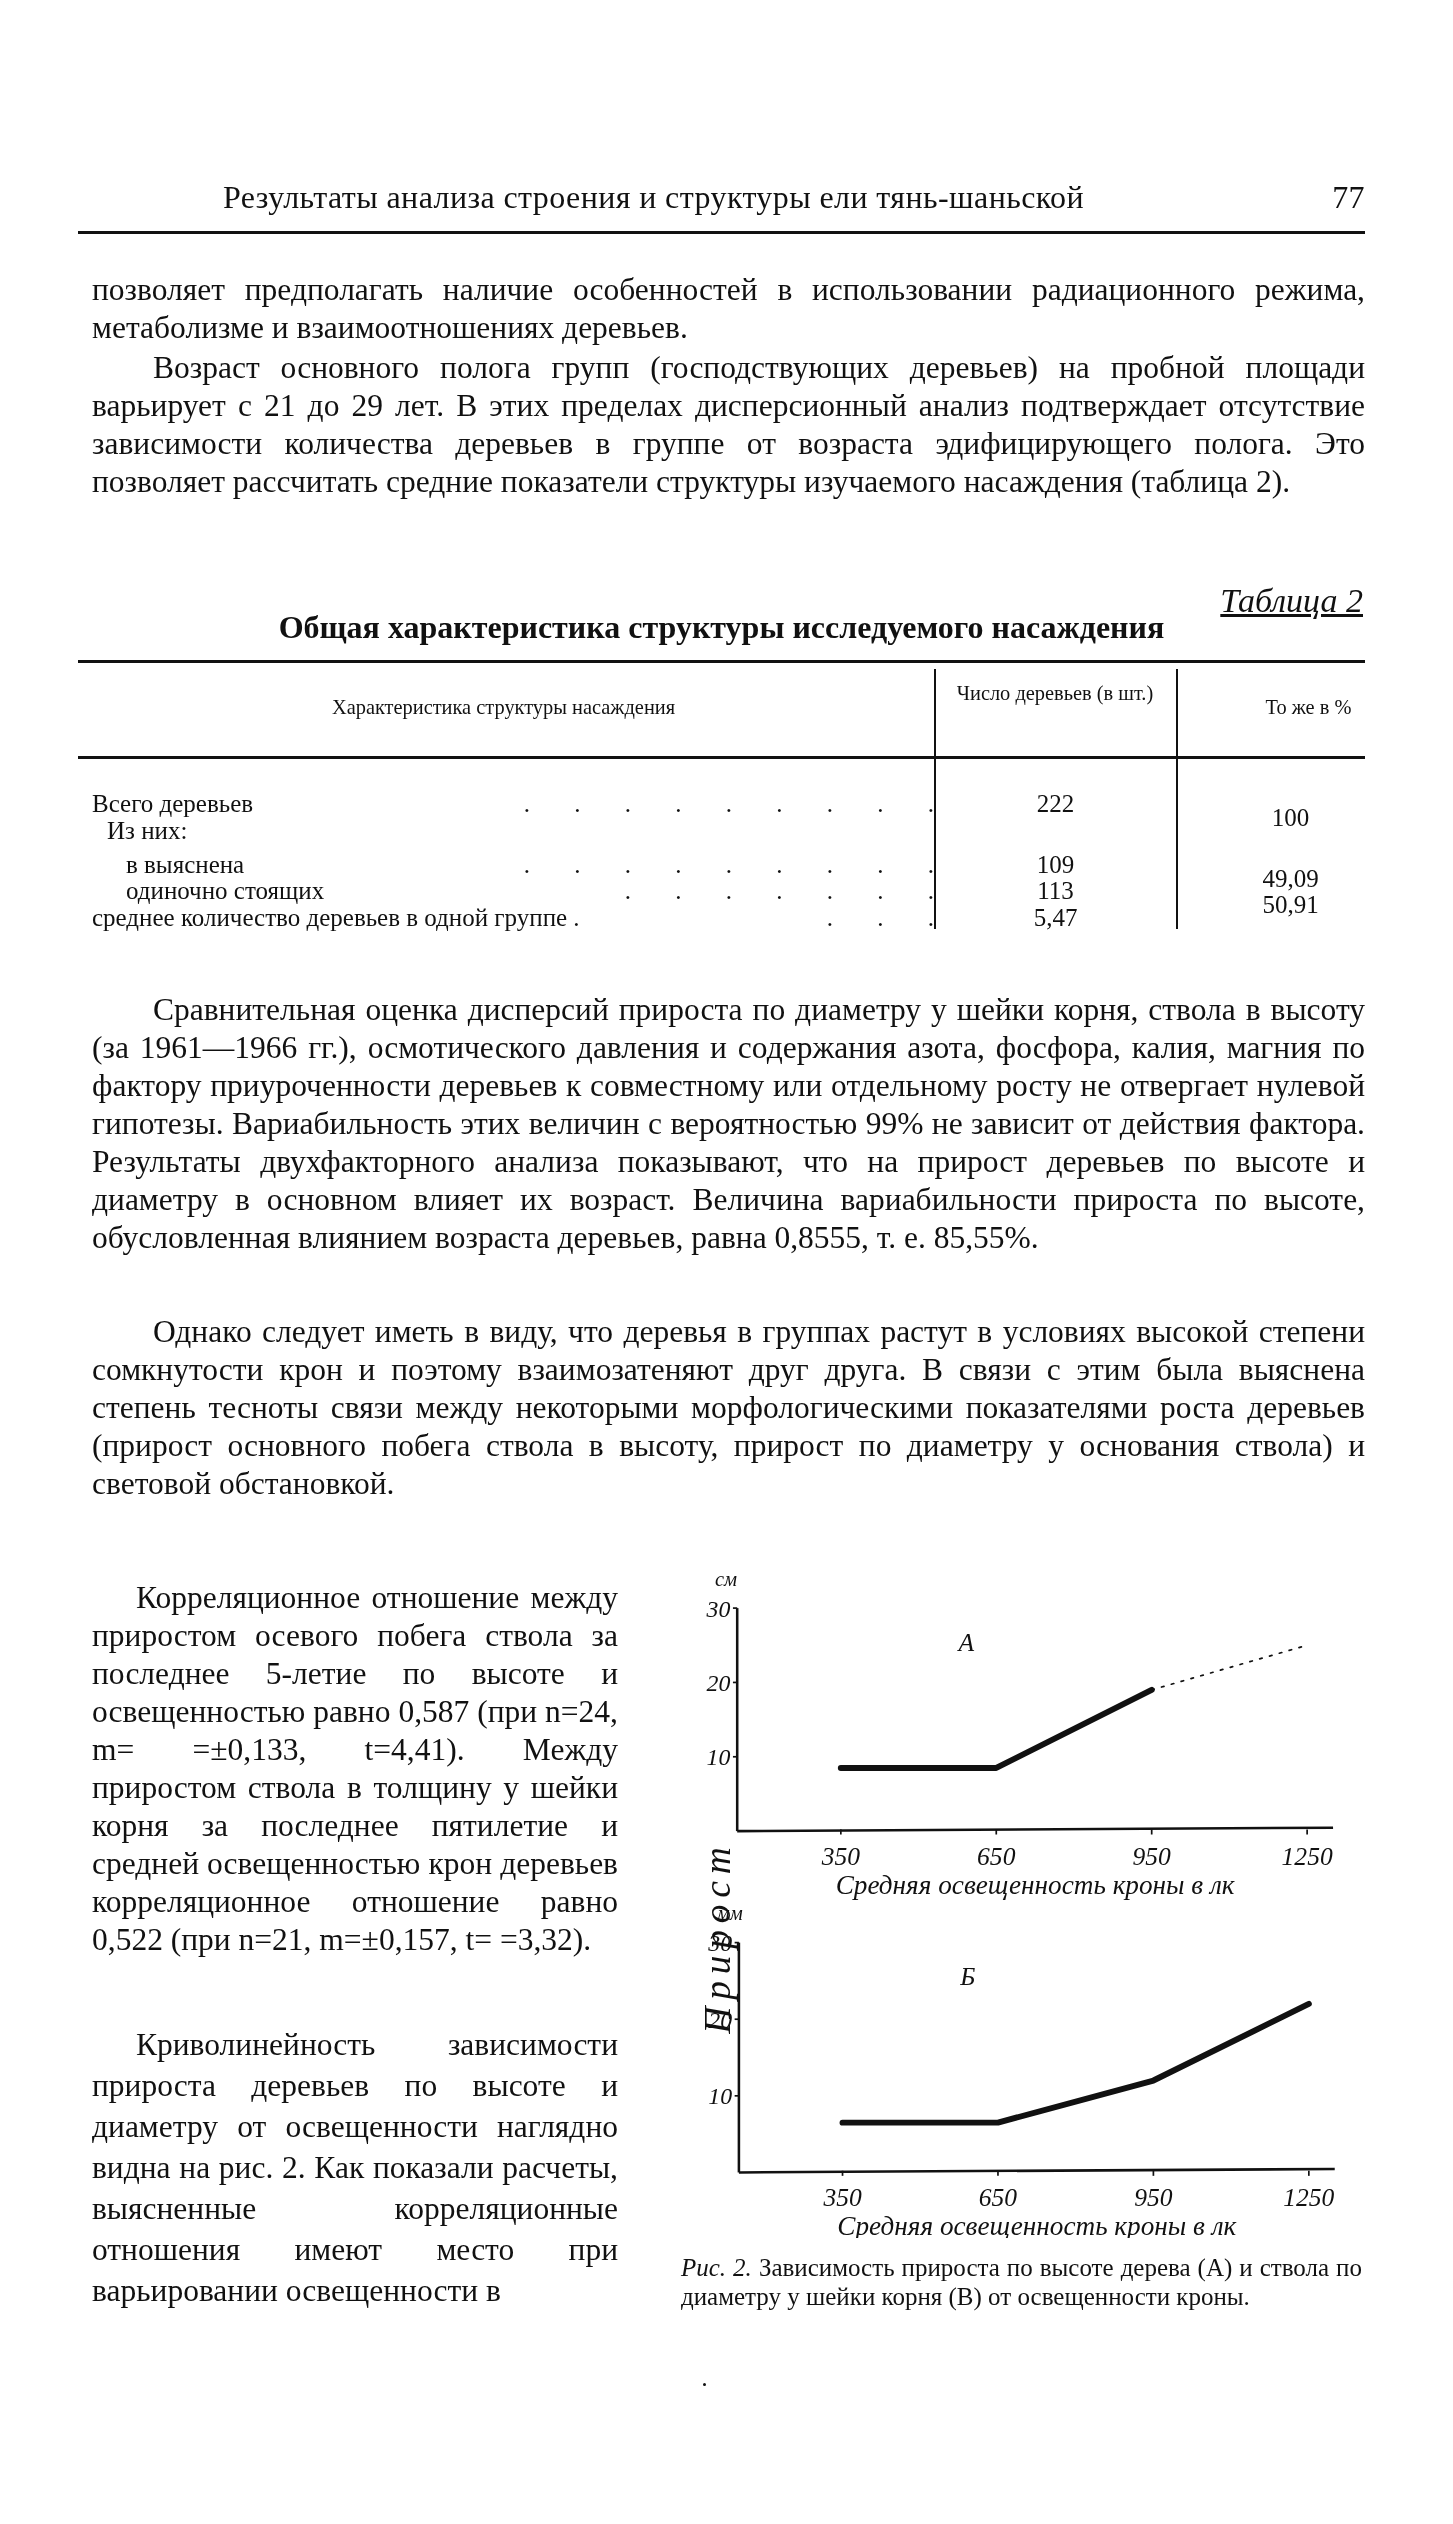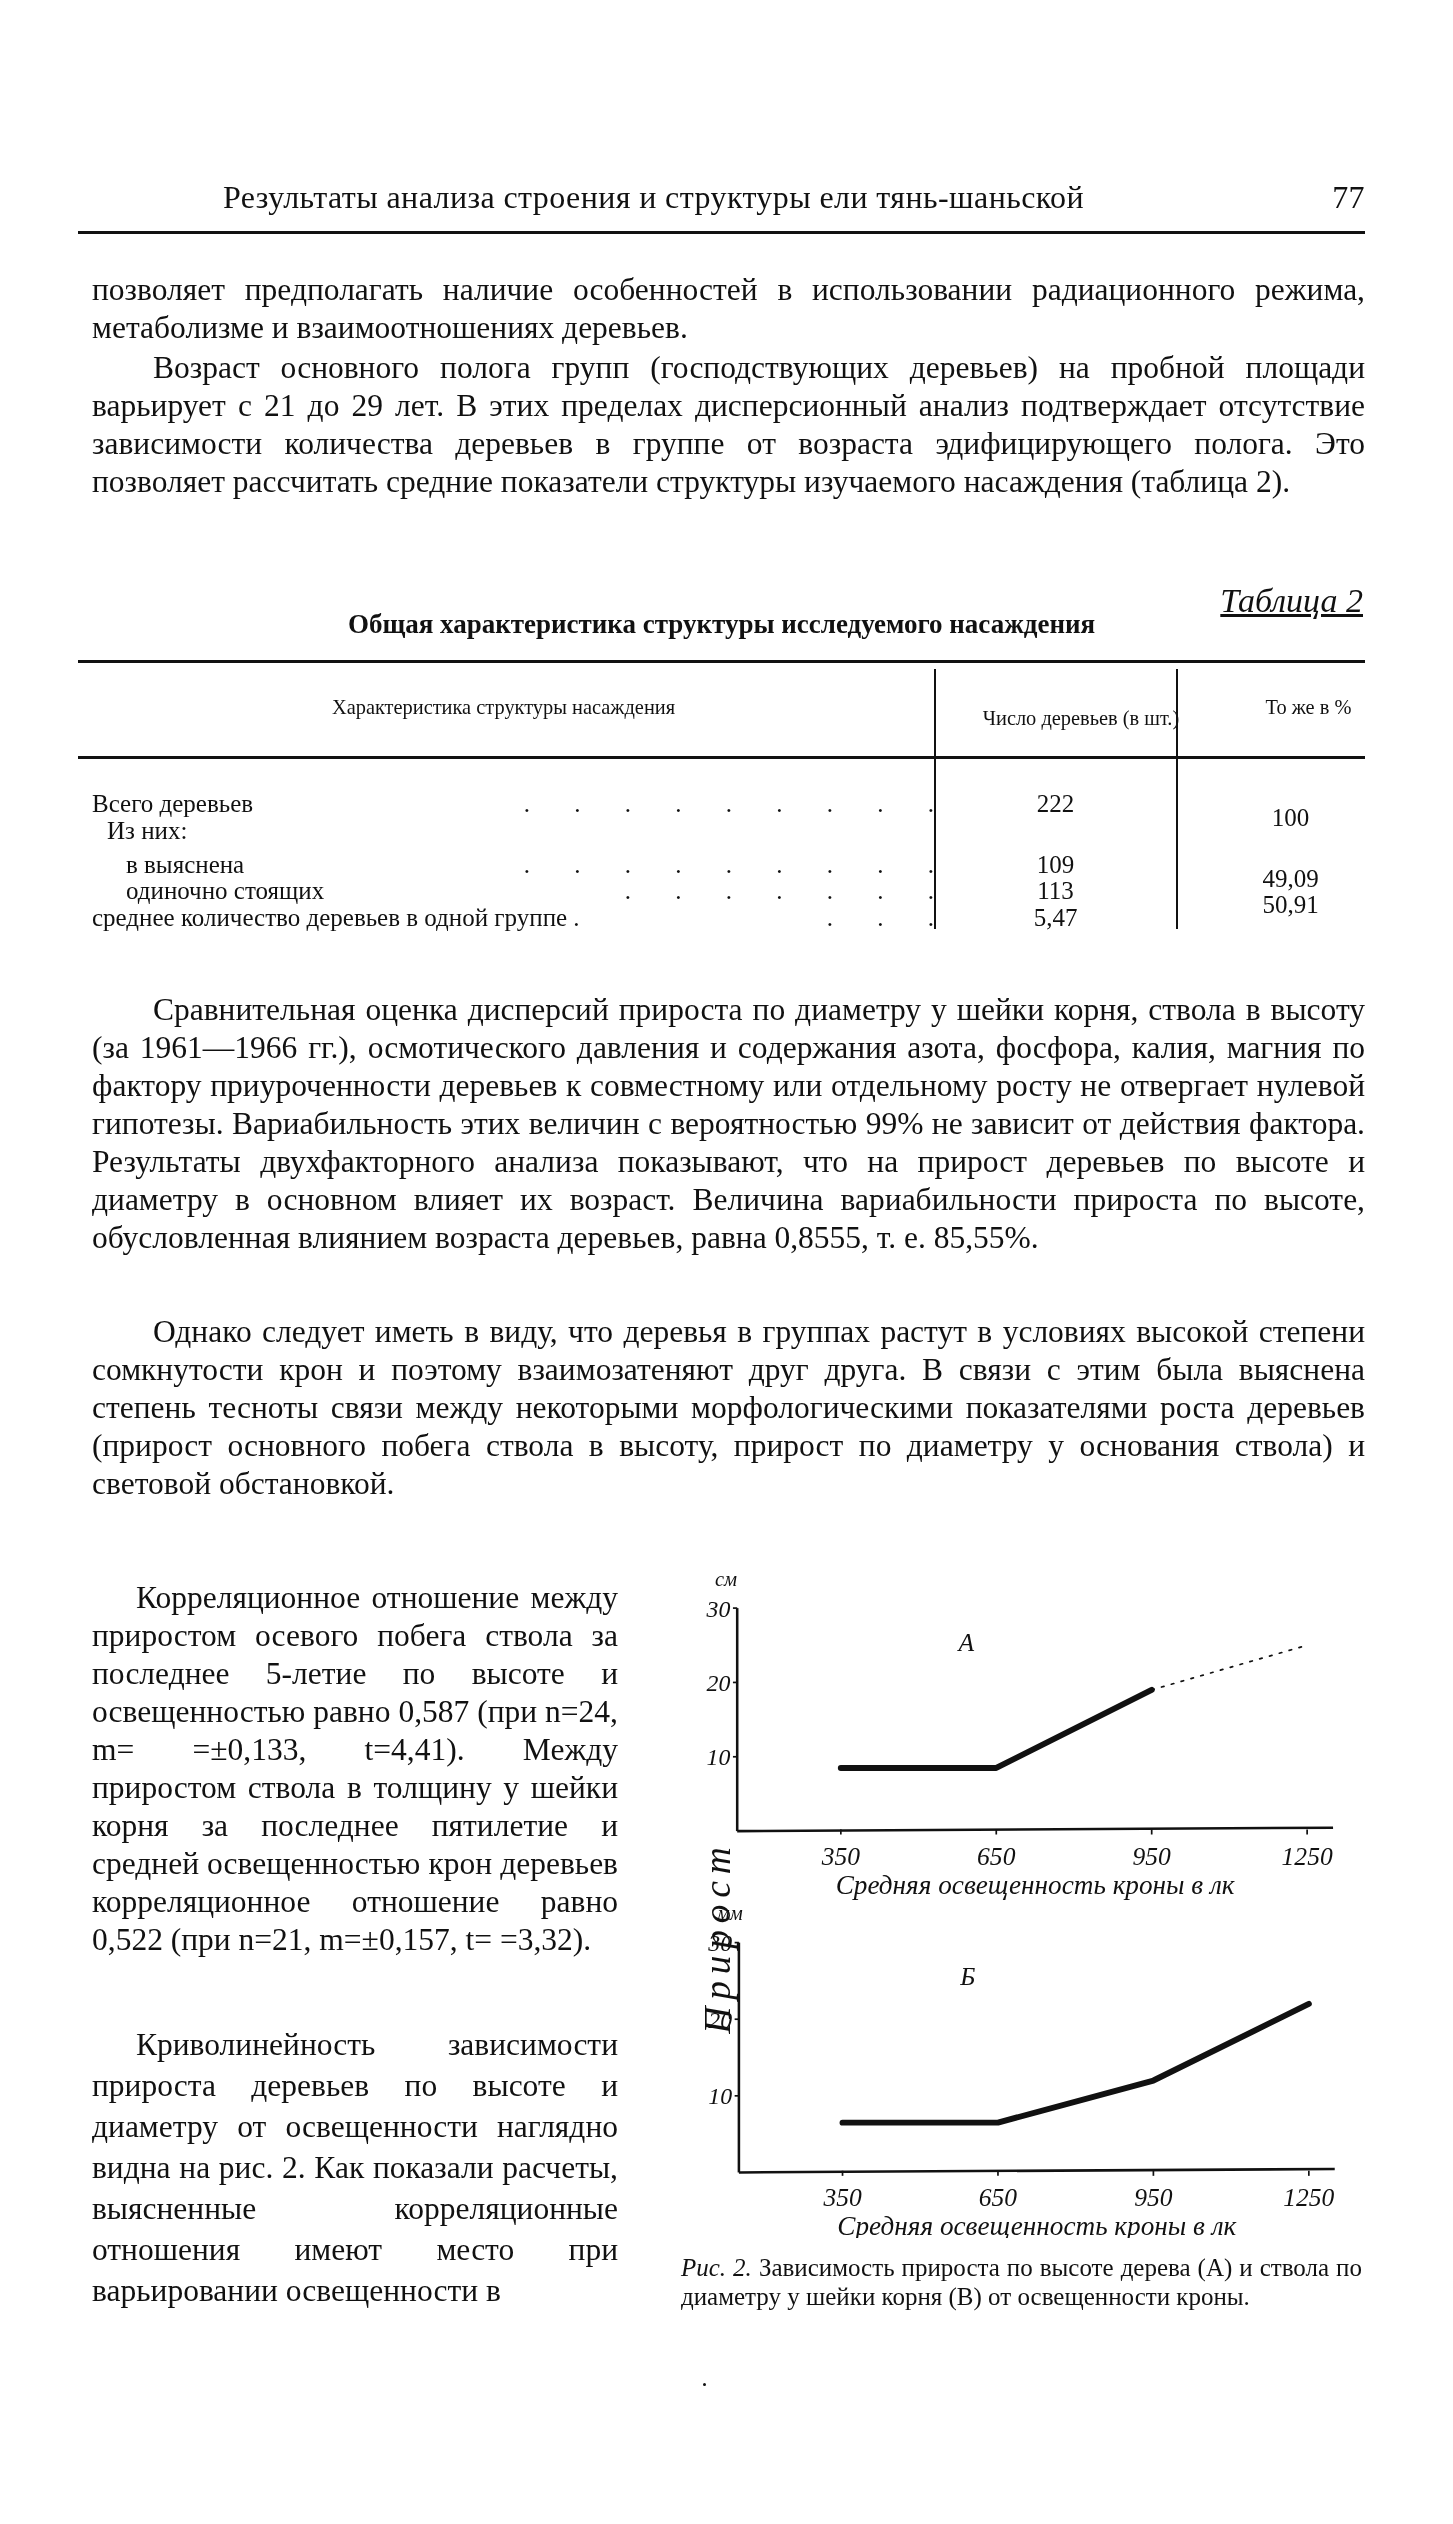--- a/index.html
+++ b/index.html
@@ -6,28 +6,28 @@
   body { width: 1453px; height: 2525px; position: relative; overflow: hidden;
          font-family: "Liberation Serif", "DejaVu Serif", serif; color: #111; }
   .abs { position: absolute; }
   .header { left: 223px; top: 179px; width: 1142px; font-size: 32px; letter-spacing: 0.4px; }
   .header .pnum { position: absolute; right: 0; top: 0; }
   .rule { left: 78px; top: 231px; width: 1287px; height: 2.6px; background: #111; }
   .p { font-size: 31.5px; line-height: 38px; text-align: justify; text-align-last: auto; }
   .p1 { left: 92px; top: 271px; width: 1273px; }
   .p2 { left: 92px; top: 349px; width: 1273px; text-indent: 61px; }
   .tbl-no { right: 90px; top: 582px; font-size: 34px; font-style: italic; text-decoration: underline; }
-  .tbl-title { left: 78px; top: 609px; width: 1287px; text-align: center; font-size: 27px; font-weight: bold; }
+  .tbl-title { left: 78px; top: 609px; width: 1287px; text-align: center; font-size: 32px; font-weight: bold; }
   .t-rule-top { left: 78px; top: 660px; width: 1287px; height: 3.4px; background: #111; }
   .t-rule-mid { left: 78px; top: 756px; width: 1287px; height: 2.6px; background: #111; }
   .vline1 { left: 934px; top: 669px; width: 1.7px; height: 260px; background: #111; }
   .vline2 { left: 1176px; top: 669px; width: 1.7px; height: 260px; background: #111; }
   .th { font-size: 20.4px; text-align: center; }
   .th1 { left: 78px; top: 696px; width: 851px; }
-  .th2 { left: 936px; top: 706px; width: 238px; line-height: 24px; padding-left: 26px; }
+  .th2 { left: 936px; top: 681px; width: 238px; line-height: 24px; }
   .th3 { left: 1179px; top: 696px; width: 187px; padding-left: 36px; }
   .trow { left: 92px; width: 1276px; font-size: 25px; height: 25.5px; }
   .trow .lab { position: absolute; left: 0; top: 0; white-space: nowrap; }
   .trow .dots { position: absolute; right: 415px; top: 0; letter-spacing: 19px; }
   .trow .v1 { position: absolute; left: 904px; width: 119px; top: 0; text-align: center; }
   .trow .v2 { position: absolute; left: 1139px; width: 119px; top: 0; text-align: center; margin-top: 14px; }
   .p3 { left: 92px; top: 991px; width: 1273px; text-indent: 61px; }
   .p4 { left: 92px; top: 1313px; width: 1273px; text-indent: 61px; }
   .colp { font-size: 31.5px; line-height: 38px; text-align: justify; }
   .p5 { left: 92px; top: 1532px; width: 526px; text-indent: 44px; margin-top: 47px; }

